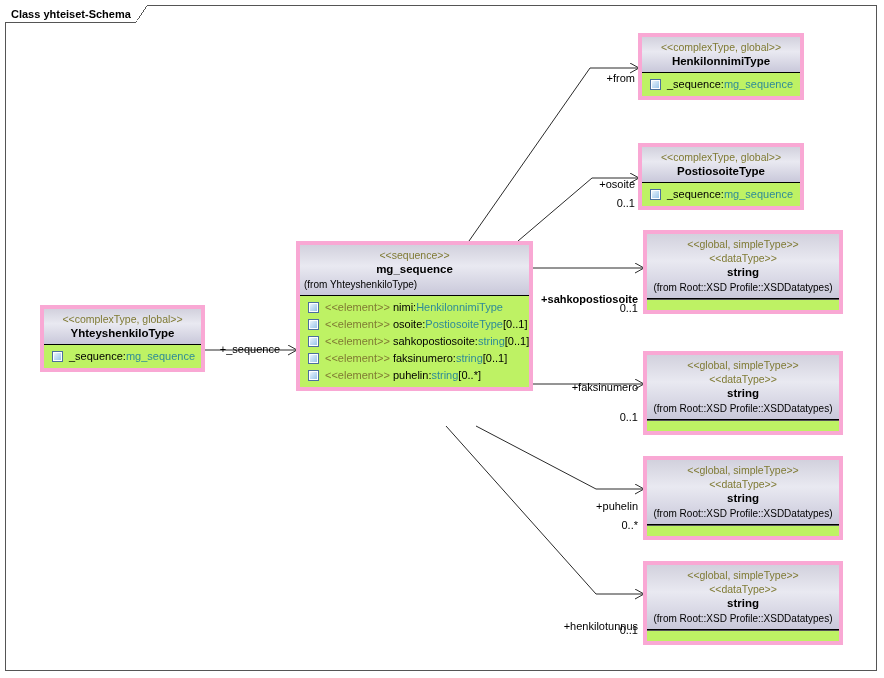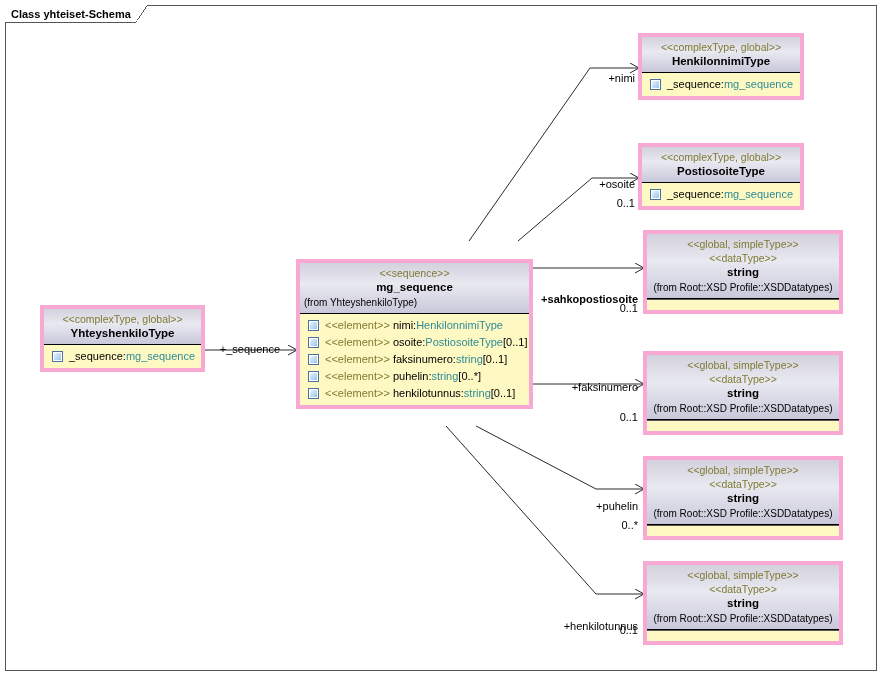--- a/index.html
+++ b/index.html
@@ -80,21 +80,21 @@
   }
   .from{
     display:block;
     font-size:10px;
     line-height:15px;
     color:#000000;
     white-space:nowrap;
   }
   .uml-body{
     padding:3px 2px 3px 2px;
-    background:#fef9c3;
+    background:#bef264;
   }
   .uml-body.empty{
     height:10px;padding:0;
     border-top:1px solid #575757;
   }
   .attr{
     display:flex;
     align-items:center;
     gap:6px;
     padding:1px 2px 1px 6px;
@@ -159,21 +159,21 @@
       <path d="M533,384 L598,384 L643,384" marker-end="url(#oa)"></path>
 
       <path d="M476,426 L596,489 L643,489" marker-end="url(#oa)"></path>
 
       <path d="M446,426 L596,594 L643,594" marker-end="url(#oa)"></path>
     </g>
   </svg>
 
   <div class="elabel" style="left:180px;top:343px;width:100px;">+_sequence</div>
 
-  <div class="elabel" style="left:545px;top:72px;width:90px;">+nimi</div>
+  <div class="elabel" style="left:545px;top:72px;width:90px;">+from</div>
 
   <div class="elabel" style="left:545px;top:178px;width:90px;">+osoite</div>
   <div class="emult" style="left:545px;top:197px;width:90px;">0..1</div>
 
   <div class="elabel" style="left:500px;top:293px;width:138px;font-weight:bold;">+sahkopostiosoite</div>
   <div class="emult" style="left:500px;top:302px;width:138px;">0..1</div>
 
   <div class="elabel" style="left:520px;top:381px;width:118px;">+faksinumero</div>
   <div class="emult" style="left:520px;top:411px;width:118px;">0..1</div>
 
@@ -189,46 +189,46 @@
       <span class="cname">YhteyshenkiloType</span>
     </div>
     <div class="uml-body">
       <div class="attr">
         <span class="ico"></span>
         <span class="atxt"><span class="nm">_sequence:</span><span class="ty">mg_sequence</span></span>
       </div>
     </div>
   </div>
 
-  <div class="uml" style="left:296px;top:241px;width:237px;margin-top:18px;">
+  <div class="uml" style="left:296px;top:241px;width:237px;">
     <div class="uml-head">
       <span class="stereo">&lt;&lt;sequence&gt;&gt;</span>
       <span class="cname">mg_sequence</span>
       <span class="from" style="text-align:left;">(from YhteyshenkiloType)</span>
     </div>
     <div class="uml-body">
       <div class="attr">
         <span class="ico"></span>
         <span class="atxt"><span class="st">&lt;&lt;element&gt;&gt;</span> <span class="nm">nimi:</span><span class="ty">HenkilonnimiType</span><span class="mu"></span></span>
       </div>
       <div class="attr">
         <span class="ico"></span>
         <span class="atxt"><span class="st">&lt;&lt;element&gt;&gt;</span> <span class="nm">osoite:</span><span class="ty">PostiosoiteType</span><span class="mu">[0..1]</span></span>
       </div>
       <div class="attr">
         <span class="ico"></span>
+        <span class="atxt"><span class="st">&lt;&lt;element&gt;&gt;</span> <span class="nm">sahkopostiosoite:</span><span class="ty">string</span><span class="mu">[0..1]</span></span>
+      </div>
+      <div class="attr">
+        <span class="ico"></span>
         <span class="atxt"><span class="st">&lt;&lt;element&gt;&gt;</span> <span class="nm">faksinumero:</span><span class="ty">string</span><span class="mu">[0..1]</span></span>
       </div>
       <div class="attr">
         <span class="ico"></span>
         <span class="atxt"><span class="st">&lt;&lt;element&gt;&gt;</span> <span class="nm">puhelin:</span><span class="ty">string</span><span class="mu">[0..*]</span></span>
-      </div>
-      <div class="attr">
-        <span class="ico"></span>
-        <span class="atxt"><span class="st">&lt;&lt;element&gt;&gt;</span> <span class="nm">henkilotunnus:</span><span class="ty">string</span><span class="mu">[0..1]</span></span>
       </div>
     </div>
   </div>
 
   <div class="uml" style="left:638px;top:33px;width:166px;">
     <div class="uml-head">
       <span class="stereo">&lt;&lt;complexType, global&gt;&gt;</span>
       <span class="cname">HenkilonnimiType</span>
     </div>
     <div class="uml-body">

